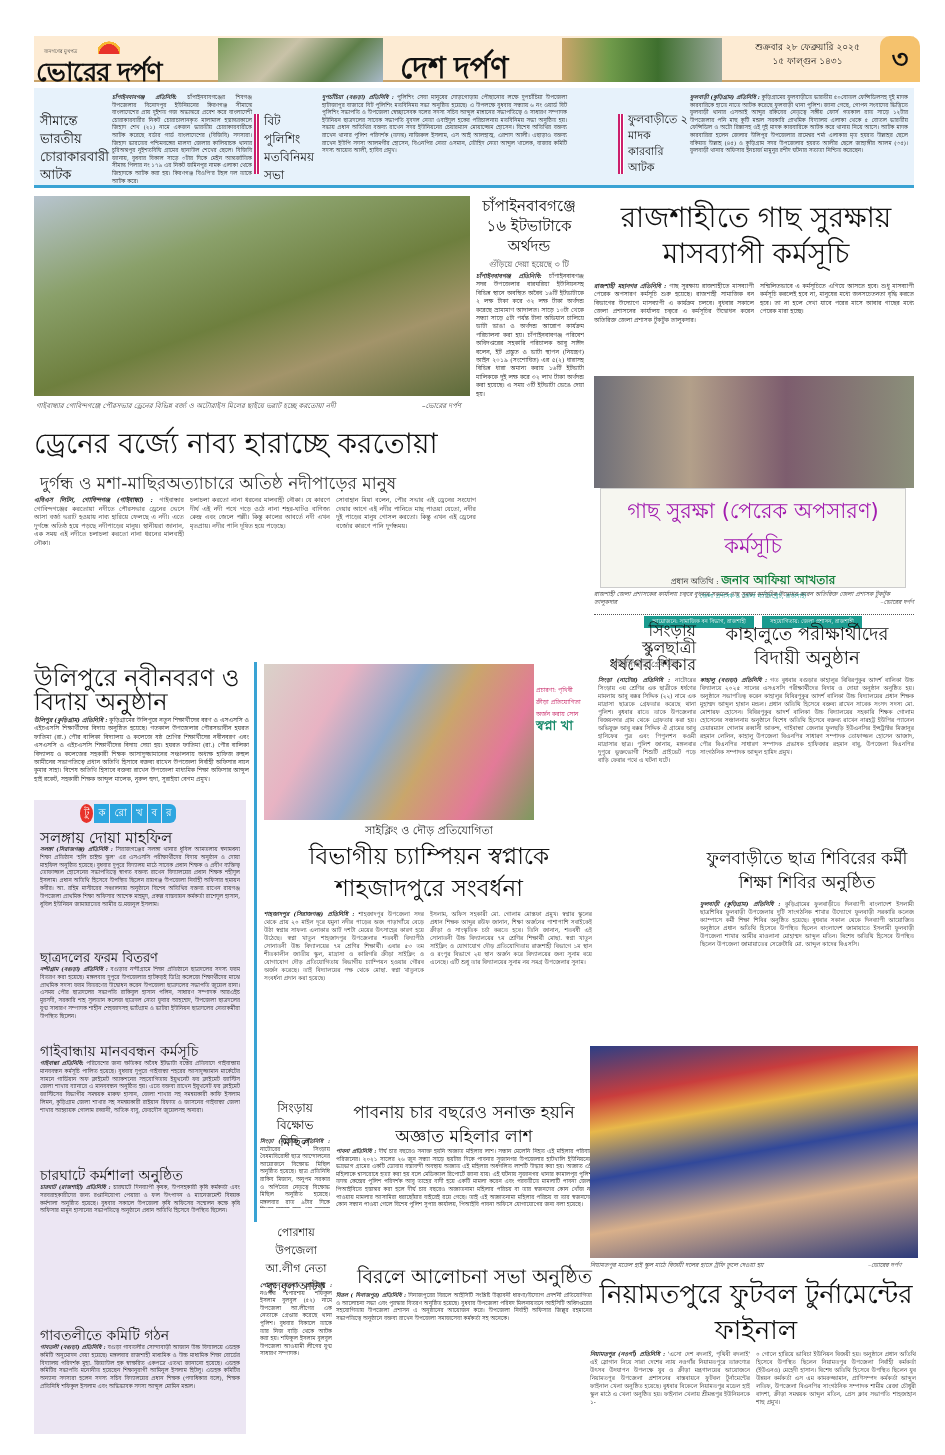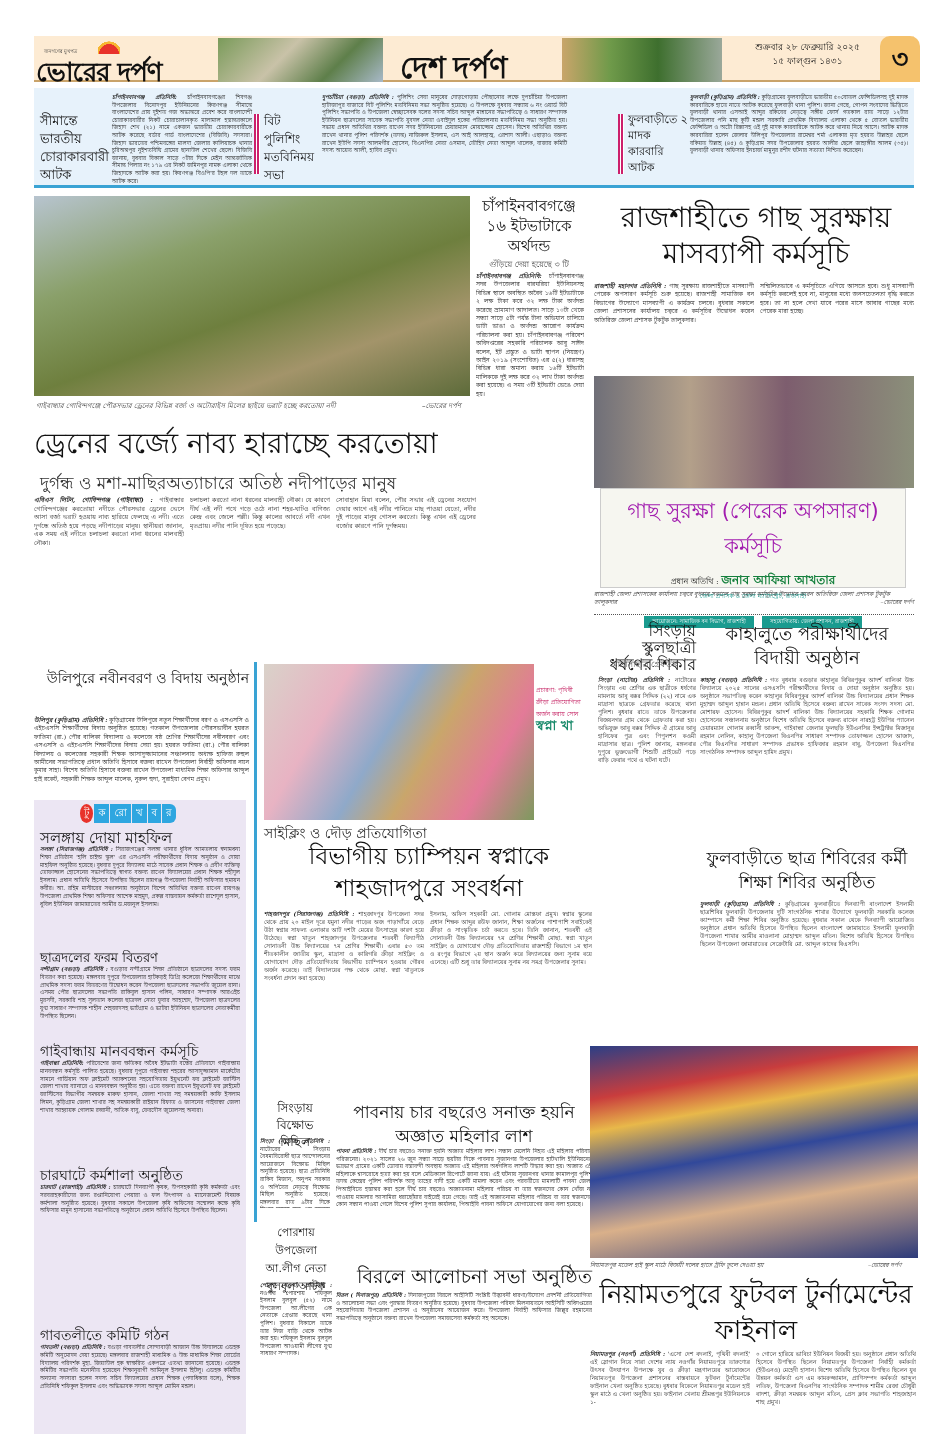--- a/index.html
+++ b/index.html
@@ -3,21 +3,21 @@
 <meta charset="utf-8">
 <style>
 *{box-sizing:border-box;margin:0;padding:0}
 body{width:945px;height:1455px;background:#fff;font-family:"DejaVu Serif",serif;color:#111;position:relative;overflow:hidden}
 .abs{position:absolute}
 .masthead{left:34px;top:36px;width:880px;height:46px;background:#fdebd3;border-bottom:2px solid #c9a36a}
 .logo-tag{left:44px;top:48px;font-size:5px;color:#333}
 .logo{left:36px;top:52px;font-size:26px;font-weight:bold;font-family:"DejaVu Sans",sans-serif;color:#111;letter-spacing:-1px}
 .sun{left:98px;top:40px;width:22px;height:14px;background:radial-gradient(circle at 50% 100%,#e8322b 55%,#f7b531 56%,#f7b531 70%,transparent 71%)}
 .photo{background:linear-gradient(135deg,#7a9b5a,#c9c2a8 40%,#5e7f4a 70%,#a8b9c8)}
-.sec-title{left:400px;top:44px;font-size:30px;font-weight:bold;font-family:Liberation Serif, serif}
+.sec-title{left:400px;top:44px;font-size:30px;font-weight:bold;font-family:Liberation Sans, sans-serif}
 .date{left:760px;top:40px;font-size:9px;text-align:center;line-height:14px;width:160px;right:auto}
 .pageno{left:880px;top:36px;width:40px;height:46px;background:#f5c26d;font-size:26px;font-weight:bold;text-align:center;line-height:46px;font-family:"DejaVu Sans",sans-serif;border-radius:10px 10px 0 0}
 .strip{left:34px;top:88px;width:880px;height:100px;background:#e7f2fb;border-bottom:3px solid #3aa3d4}
 .hl{font-family:"DejaVu Sans",sans-serif;color:#111}
 .body{font-size:7px;line-height:9.6px;color:#222;text-align:justify}
 .body b{font-style:italic}
 .divbar{width:6px;background:repeating-linear-gradient(90deg,#cc1f6b 0 2px,#fff 2px 3px)}
 .caption{font-size:7px;font-style:italic;color:#333}
 .purple{background:#ece6f3}
 .vline{background:#3aa3d4;width:3px}
@@ -73,21 +73,21 @@
 </div>
 <div class="abs caption" style="left:594px;top:590px;width:320px;font-size:6px;line-height:8px"><span>রাজশাহী জেলা প্রশাসকের কার্যালয় চত্বরে বুধবার সকালে গাছ সুরক্ষা কর্মসূচির উদ্বোধন করেন অতিরিক্ত জেলা প্রশাসক টুকটুক তালুকদার</span> <span style="float:right">–ভোরের দর্পণ</span></div>
 <div class="abs dotted" style="left:594px;top:614px;width:320px"></div>
 
 <div class="abs hl" style="left:34px;top:424px;width:560px;font-size:28px;line-height:40px;font-weight:normal">ড্রেনের বর্জ্যে নাব্য হারাচ্ছে করতোয়া</div>
 <div class="abs hl" style="left:40px;top:470px;width:550px;font-size:17px;color:#333;text-align:left">দুর্গন্ধ ও মশা-মাছিরঅত্যাচারে অতিষ্ঠ নদীপাড়ের মানুষ</div>
 <div class="abs body" style="left:34px;top:496px;width:150px;height:166px;overflow:hidden;font-size:6.2px;line-height:8.6px"><b>এবিএস লিটন, গোবিন্দগঞ্জ (গাইবান্ধা) :</b> <span>গাইবান্ধার গোবিন্দগঞ্জের করতোয়া নদীতে পৌরসভার ড্রেনের ভেসে আসা বর্জ্য ভরাট হওয়ায় নাব্য হারিয়ে ফেলছে এ নদী। এতে দুর্গন্ধে অতিষ্ঠ হয়ে পড়ছে নদীপাড়ের মানুষ। স্থানীয়রা জানান, এক সময় এই নদীতে চলাচলা করতো নানা ধরনের মালবাহী নৌকা।</span></div>
 <div class="abs body" style="left:190px;top:496px;width:140px;height:166px;overflow:hidden;font-size:6.2px;line-height:8.6px">চলাচলা করতো নানা ধরনের মালবাহী নৌকা। যে কারণে দীর্ঘ এই নদী পথে গড়ে ওঠে নানা শহর-ঘাটও বাণিজ্য কেন্দ্র এবং জেলে পল্লী। কিন্তু কালের আবর্তে নদী এখন মৃতপ্রায়। নদীর পানি দূষিত হয়ে পড়েছে।</div>
 <div class="abs body" style="left:336px;top:496px;width:140px;height:166px;overflow:hidden;font-size:6.2px;line-height:8.6px">সোবাহান মিয়া বলেন, পৌর সভার এই ড্রেনের সংযোগ দেয়ার আগে এই নদীর পানিতে মাছ পাওয়া যেতো, নদীর দুই পাড়ের মানুষ গোসল করতো। কিন্তু এখন এই ড্রেনের বর্জ্যের কারণে পানি দুর্গন্ধময়।</div>
 
-<div class="abs hl" style="left:34px;top:666px;width:215px;font-size:14px;line-height:24px;text-align:right">উলিপুরে নবীনবরণ ও বিদায় অনুষ্ঠান</div>
+<div class="abs hl" style="left:34px;top:666px;width:215px;font-size:24px;line-height:24px;text-align:left">উলিপুরে নবীনবরণ ও বিদায় অনুষ্ঠান</div>
 <div class="abs body" style="left:34px;top:716px;width:215px;font-size:6px;line-height:8.4px"><b>উলিপুর (কুড়িগ্রাম) প্রতিনিধি :</b> <span>কুড়িগ্রামের উলিপুরে নতুন শিক্ষার্থীদের বরণ ও এসএসসি ও এইচএসসি শিক্ষার্থীদের বিদায় অনুষ্ঠিত হয়েছে। গতকাল উপজেলার পৌরসভাধীন হযরত ফাতিমা (রা.) পৌর বালিকা বিদ্যালয় ও কলেজে ষষ্ঠ শ্রেণির শিক্ষার্থীদের নবীনবরণ এবং এসএসসি ও এইচএসসি শিক্ষার্থীদের বিদায় দেয়া হয়। হযরত ফাতিমা (রা.) পৌর বালিকা বিদ্যালয় ও কলেজের সহকারী শিক্ষক আসাদুজ্জামানের সঞ্চালনায় অধ্যক্ষ হাফিজ রুহুল আমীনের সভাপতিত্বে প্রধান অতিথি হিসাবে বক্তব্য রাখেন উপজেলা নির্বাহী অফিসার নয়ন কুমার সাহা। বিশেষ অতিথি হিসাবে বক্তব্য রাখেন উপজেলা মাধ্যমিক শিক্ষা অফিসার আব্দুল হাই রকেট, সহকারী শিক্ষক আব্দুল মালেক, নুরুল হুদা, সুরাইয়া বেগম প্রমুখ।</span></div>
 
 <div class="abs purple" style="left:34px;top:800px;width:212px;height:634px"></div>
 <div class="abs" style="left:80px;top:804px;display:flex;gap:1px">
   <span style="background:#e8322b;color:#fff;font-size:10px;padding:1px 4px;border-radius:50%">টু</span>
   <span style="background:#2ea6e0;color:#fff;font-size:10px;padding:1px 4px">ক</span>
   <span style="background:#2ea6e0;color:#fff;font-size:10px;padding:1px 4px">রো</span>
   <span style="background:#2ea6e0;color:#fff;font-size:10px;padding:1px 4px">খ</span>
   <span style="background:#2ea6e0;color:#fff;font-size:10px;padding:1px 4px">ব</span>
   <span style="background:#2ea6e0;color:#fff;font-size:10px;padding:1px 4px;border-radius:0 6px 6px 0">র</span>
@@ -109,21 +109,21 @@
 <div class="abs body" style="left:40px;top:1344px;width:200px;height:84px;overflow:hidden;font-size:5.6px;line-height:7.8px"><b>গাবতলী (বগুড়া) প্রতিনিধি :</b> <span>বগুড়া গাবতলীর সোন্দাবাড়ী আজান উচ্চ বিদ্যালয়ে এডহক কমিটি অনুমোদন দেয়া হয়েছে। মঙ্গলবার রাজশাহী মাধ্যমিক ও উচ্চ মাধ্যমিক শিক্ষা বোর্ডের বিদ্যালয় পরিদর্শক মুহা. জিয়াউল হক স্বাক্ষরিত একপত্রে এতথ্য জানানো হয়েছে। এডহক কমিটির সভাপতি মনোনীত হয়েছেন শিক্ষানুরাগী আমিনুল ইসলাম হিটলু। এডহক কমিটির অন্যান্য সদস্যরা হলেন সদস্য সচিব বিদ্যালয়ের প্রধান শিক্ষক (পদাধিকার বলে), শিক্ষক প্রতিনিধি শফিকুল ইসলাম এবং অভিভাবক সদস্য আব্দুল মোমিন মন্ডল।</span></div>
 
 <div class="abs vline" style="left:254px;top:662px;height:560px"></div>
 <div class="abs photo" style="left:264px;top:664px;width:270px;height:156px;background:linear-gradient(120deg,#d9d2c9 0%,#e8b3c3 25%,#8fa9c9 45%,#c9a66b 60%,#e37a98 80%,#7d9a5e 100%)"></div>
 <div class="abs" style="left:536px;top:684px;font-size:6px;color:#c2175b;line-height:12px">
   <div>প্রচারণা: পৃথিবী</div>
   <div>ক্রীড়া প্রতিযোগিতা</div>
   <div>অর্জন করায় সোন</div>
   <div style="font-size:13px;color:#1a8a6b;font-weight:bold">স্বপ্না খা</div>
 </div>
-<div class="abs hl" style="left:264px;top:822px;width:330px;font-size:14px;text-align:left;color:#222">সাইক্লিং ও দৌড় প্রতিযোগিতা</div>
+<div class="abs hl" style="left:264px;top:822px;width:330px;font-size:11px;text-align:center;color:#222">সাইক্লিং ও দৌড় প্রতিযোগিতা</div>
 <div class="abs hl" style="left:264px;top:840px;width:330px;font-size:23px;line-height:32px;text-align:center">বিভাগীয় চ্যাম্পিয়ন স্বপ্নাকে শাহজাদপুরে সংবর্ধনা</div>
 <div class="abs body" style="left:264px;top:910px;width:160px;height:184px;overflow:hidden;font-size:5.8px;line-height:8px"><b>শাহজাদপুর (সিরাজগঞ্জ) প্রতিনিধি :</b> <span>শাহজাদপুর উপজেলা সদর থেকে প্রায় ২০ মাইল দূরে যমুনা নদীর পাড়ের অজ পাড়াগাঁয়ে বেড়ে উঠা স্বপ্নার সাফল্য এলাকার আট দশটা মেয়ের উৎসাহের কারণ হয়ে উঠেছে। স্বপ্না খাতুন শাহজাদপুর উপজেলার শতবর্ষী বিদ্যাপীঠ সোনাতনী উচ্চ বিদ্যালয়ের ৭ম শ্রেণির শিক্ষার্থী। এবার ৫৩ তম শীতকালীন জাতীয় স্কুল, মাদ্রাসা ও কারিগরি ক্রীড়া সাইক্লিং ও যোগাযোগ দৌড় প্রতিযোগিতায় বিভাগীয় চ্যাম্পিয়ন হওয়ার গৌরব অর্জন করেছে। তাই বিদ্যালয়ের পক্ষ থেকে মোছা. স্বপ্না খাতুনকে সংবর্ধনা প্রদান করা হয়েছে।</span></div>
 <div class="abs body" style="left:430px;top:910px;width:162px;height:184px;overflow:hidden;font-size:5.8px;line-height:8px">ইসলাম, অফিস সহকারী মো. গোলাম মোস্তফা প্রমুখ। স্বপ্নার স্কুলের প্রধান শিক্ষক আব্দুর রউফ জানান, শিক্ষা অর্জনের পাশাপাশি সবাইকেই ক্রীড়া ও সাংস্কৃতিক চর্চা করতে হবে। তিনি জানান, শতবর্ষী এই সোনাতনী উচ্চ বিদ্যালয়ের ৭ম শ্রেণির শিক্ষার্থী মোছা. স্বপ্না খাতুন সাইক্লিং ও যোগাযোগ দৌড় প্রতিযোগিতায় রাজশাহী বিভাগে ১ম স্থান ও রংপুর বিভাগে ২য় স্থান অর্জন করে বিদ্যালয়ের জন্য সুনাম বয়ে এনেছে। এটি শুধু তার বিদ্যালয়ের সুনাম নয় সমগ্র উপজেলার সুনাম।</div>
 
 <div class="abs hl" style="left:596px;top:622px;width:100px;font-size:16px;line-height:17px;text-align:right">সিংড়ায় স্কুলছাত্রী ধর্ষণের শিকার</div>
 <div class="abs hl" style="left:596px;top:658px;width:100px;font-size:8px;text-align:center;color:#444">মাদ্রাসাছাত্র গ্রেফতার</div>
 <div class="abs body" style="left:598px;top:676px;width:98px;height:360px;overflow:hidden;font-size:5.8px;line-height:8px"><b>সিংড়া (নাটোর) প্রতিনিধি :</b> <span>নাটোরের সিংড়ায় ৩য় শ্রেণির এক ছাত্রীকে ধর্ষণের মামলায় আবু বক্কর সিদ্দিক (২২) নামে এক মাদ্রাসা ছাত্রকে গ্রেফতার করেছে থানা পুলিশ। বুধবার রাতে তাকে উপজেলার বিজয়নগর গ্রাম থেকে গ্রেফতার করা হয়। অভিযুক্ত আবু বক্কর সিদ্দিক ঐ গ্রামের আবু হানিফের পুত্র এবং পিপুলশন কওমী মাদ্রাসার ছাত্র। পুলিশ জানায়, মঙ্গলবার দুপুরে ভুক্তভোগী শিশুটি প্রাইভেট পড়ে বাড়ি ফেরার পথে এ ঘটনা ঘটে।</span></div>
 
 <div class="abs hl" style="left:700px;top:622px;width:214px;font-size:18px;line-height:24px;text-align:center">কাহালুতে পরীক্ষার্থীদের বিদায়ী অনুষ্ঠান</div>
 <div class="abs body" style="left:700px;top:676px;width:214px;height:166px;overflow:hidden;font-size:5.8px;line-height:8px"><b>কাহালু (বগুড়া) প্রতিনিধি :</b> <span>গত বুধবার বগুড়ার কাহালুর বিবিরপুকুর আদর্শ বালিকা উচ্চ বিদ্যালয়ে ২০২৫ সালের এসএসসি পরীক্ষার্থীদের বিদায় ও দোয়া অনুষ্ঠান অনুষ্ঠিত হয়। অনুষ্ঠানে সভাপতিত্ব করেন কাহালুর বিবিরপুকুর আদর্শ বালিকা উচ্চ বিদ্যালয়ের প্রধান শিক্ষক মুহাম্মদ আব্দুল হান্নান মন্ডল। প্রধান অতিথি হিসেবে বক্তব্য রাখেন সাবেক সংসদ সদস্য মো. মোশারফ হোসেন। বিবিরপুকুর আদর্শ বালিকা উচ্চ বিদ্যালয়ের সহকারি শিক্ষক গোলাম হোসেনের সঞ্চালনায় অনুষ্ঠানে বিশেষ অতিথি হিসেবে বক্তব্য রাখেন নারহট্ট ইউপির প্যানেল চেয়ারম্যান গোলাম রব্বানী আকন্দ, গাইবান্ধা জেলার ফুলছড়ি ইউএনসির ইন্সট্রাক্টর মিজানুর রহমান লেলিন, কাহালু উপজেলা বিএনপির সাধারণ সম্পাদক তোফাজ্জল হোসেন আজাদ, পৌর বিএনপির সাধারণ সম্পাদক প্রভাষক হাফিজার রহমান বাবু, উপজেলা বিএনপির সাংগঠনিক সম্পাদক আব্দুল হামিদ প্রমুখ।</span></div>

